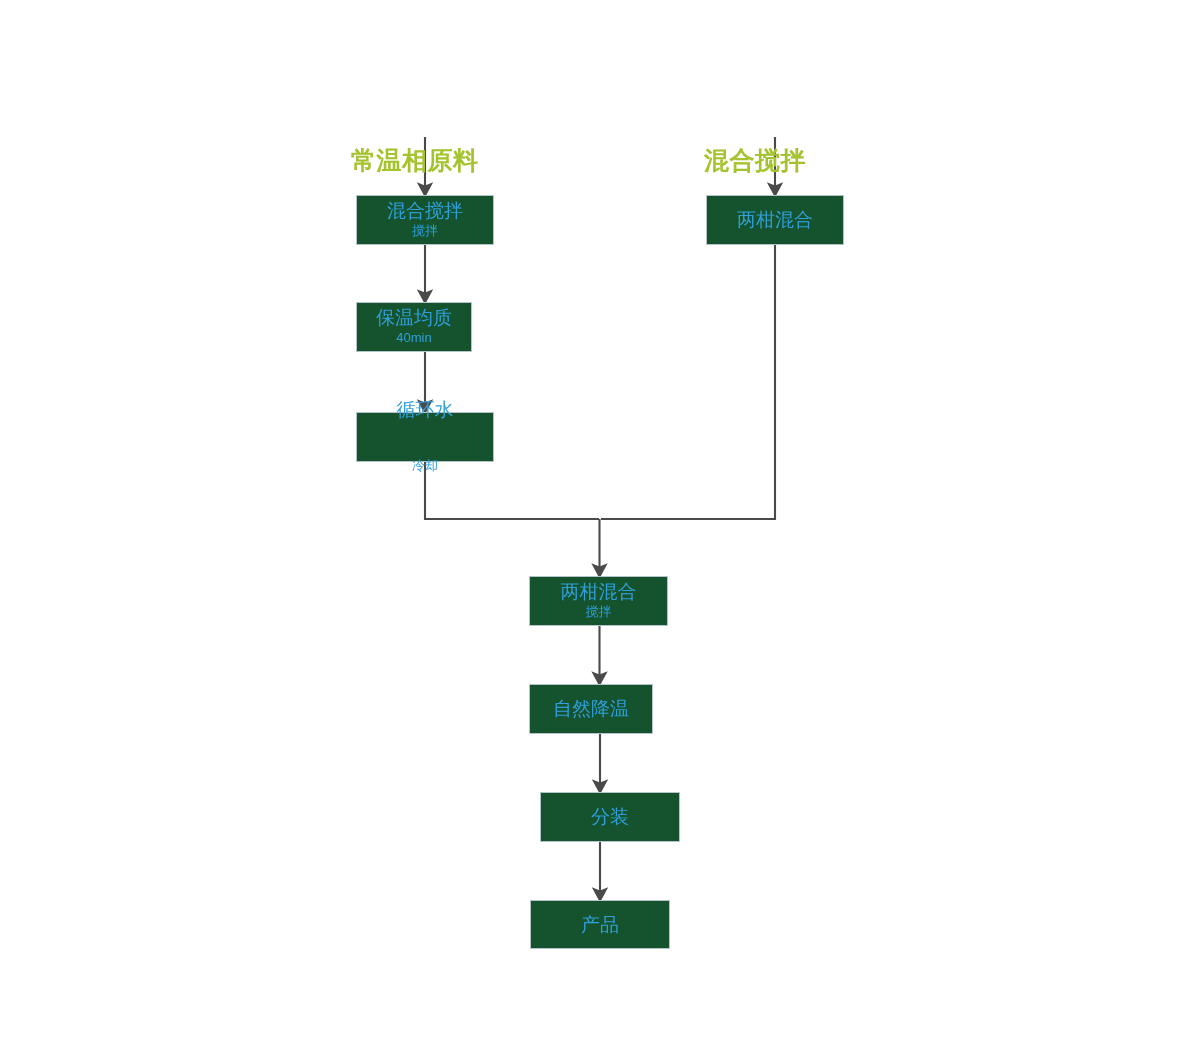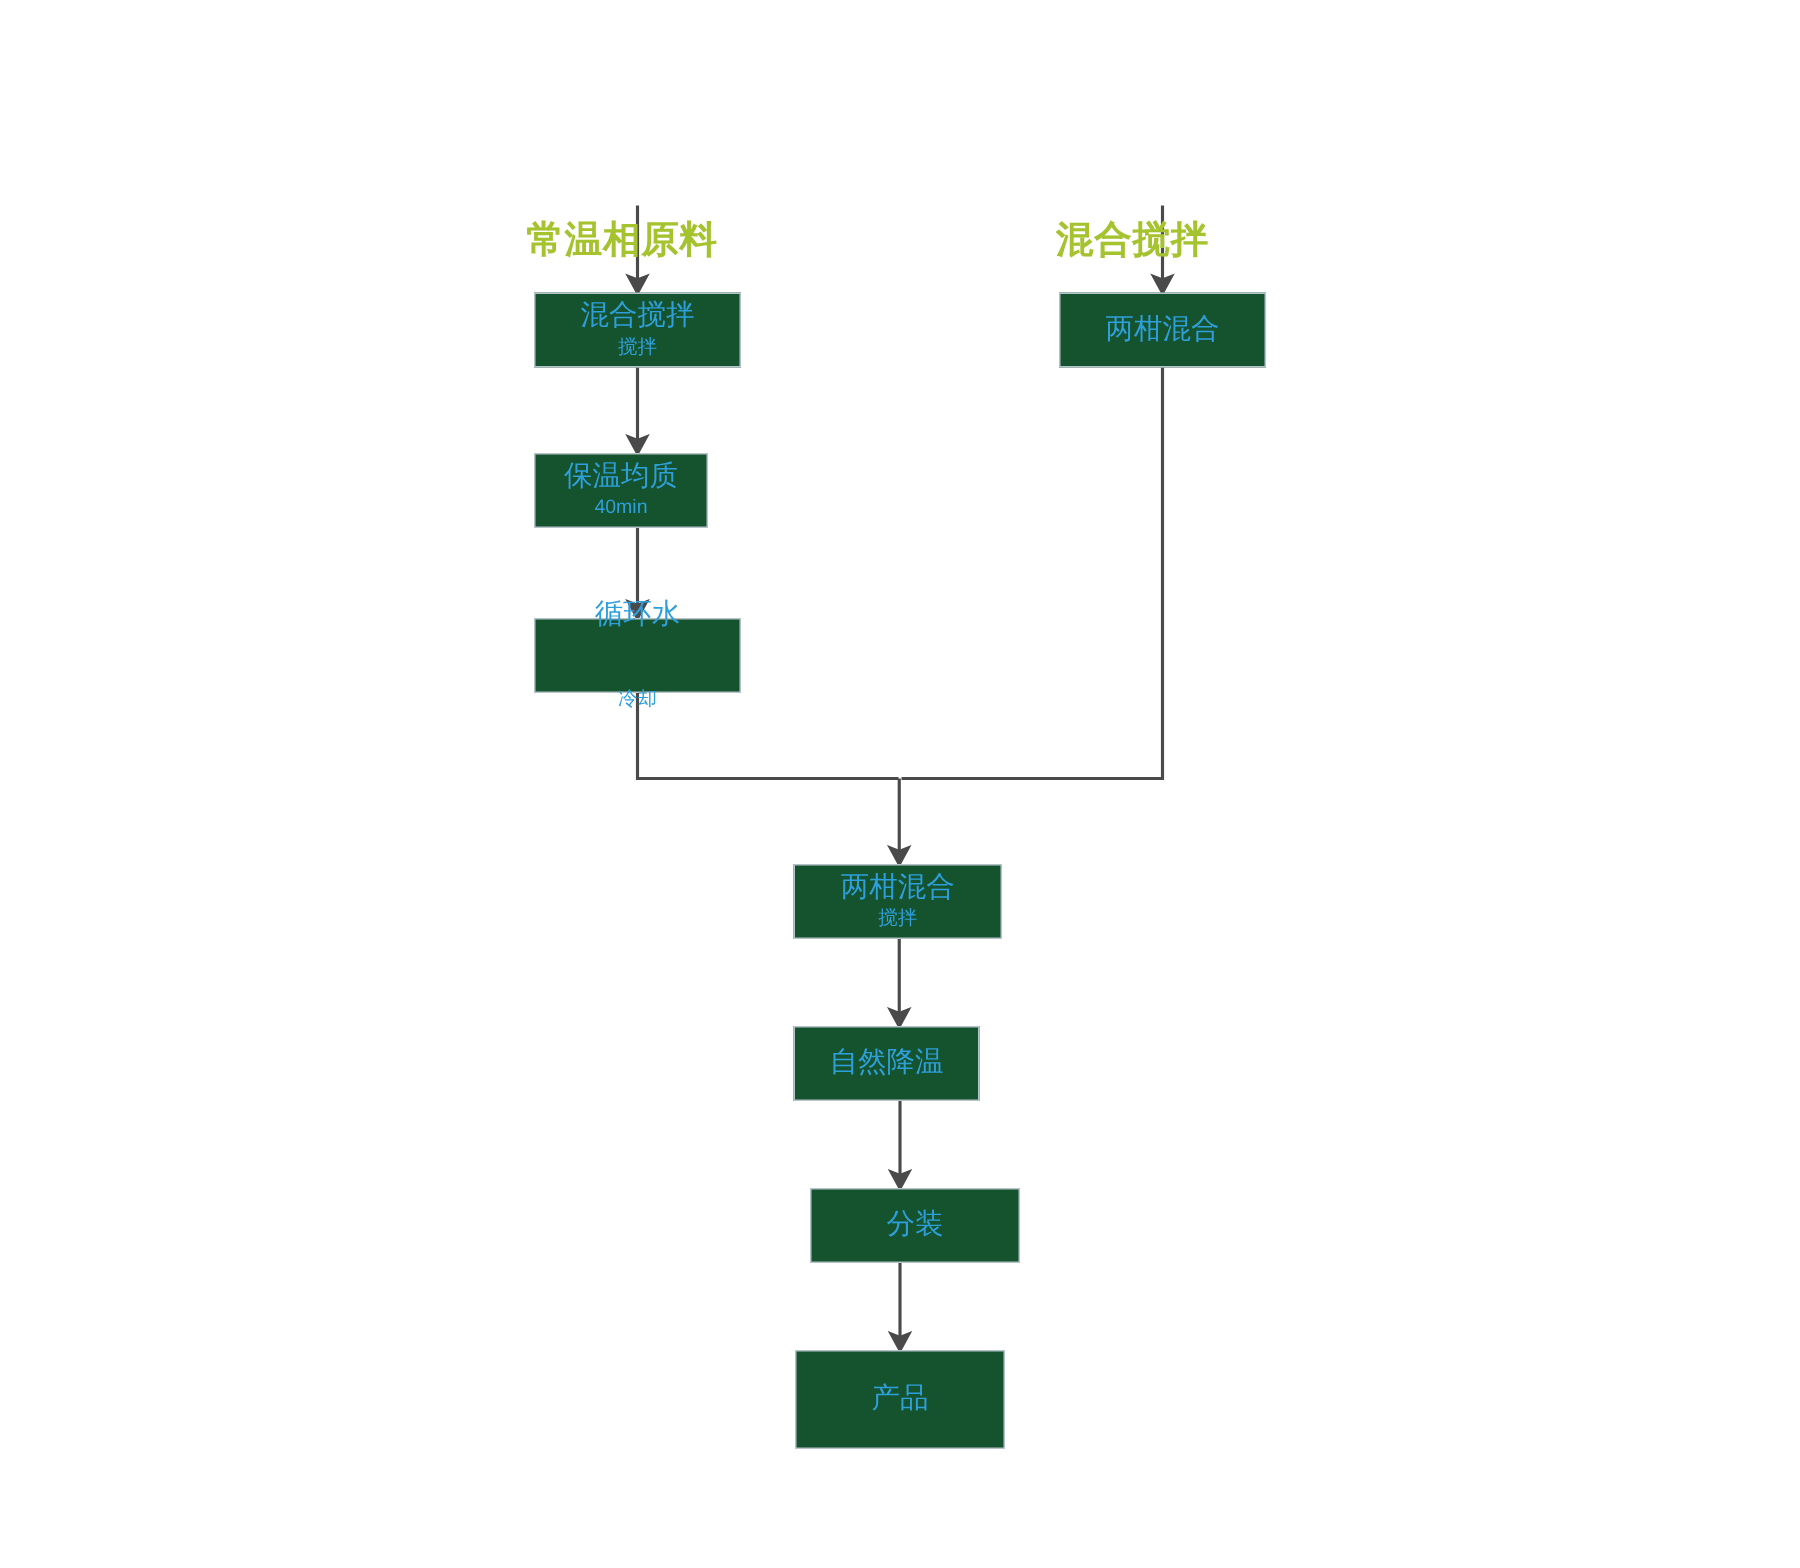--- a/index.html
+++ b/index.html
@@ -128,17 +128,17 @@
   </div>
 
   <div class="node single" style="left:529px; top:684px; width:124px; height:50px;">
     <span class="node-title">自然降温</span>
   </div>
 
   <div class="node single" style="left:540px; top:792px; width:140px; height:50px;">
     <span class="node-title">分装</span>
   </div>
 
-  <div class="node single" style="left:530px; top:900px; width:140px; height:66px;">
+  <div class="node single" style="left:530px; top:900px; width:140px; height:49px;">
     <span class="node-title">产品</span>
   </div>
 
 </div>
 
 </body></html>

